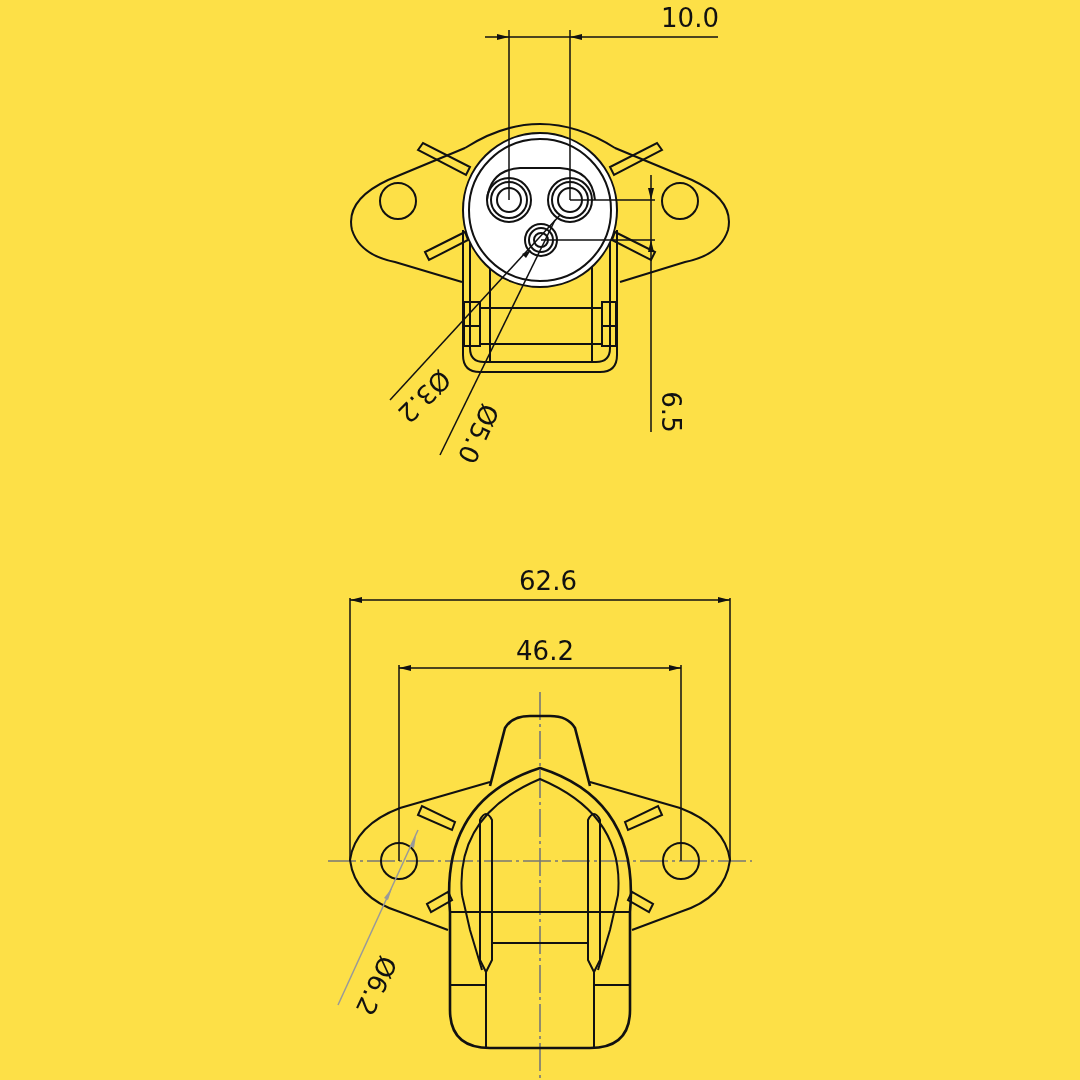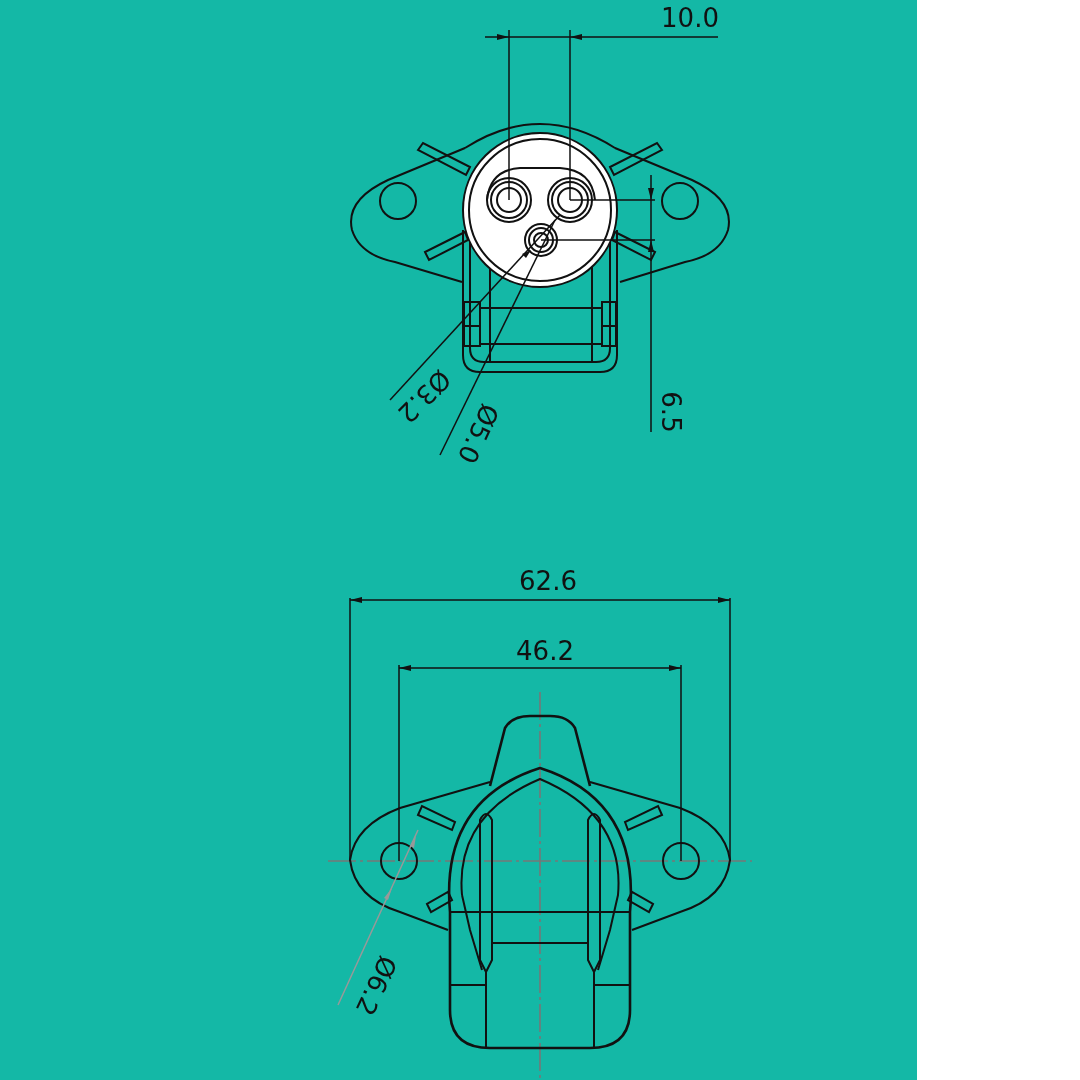--- a/index.html
+++ b/index.html
@@ -1,16 +1,16 @@
 <!DOCTYPE html>
 <html><head>
 <meta charset="utf-8">
 <style>
   html, body { margin: 0; padding: 0; background: #ffffff; }
-  #canvas { position: relative; width: 896px; height: 1080px; background: #14b8a6; overflow: hidden; padding-left: 21px; }
+  #canvas { position: relative; width: 1080px; height: 1080px; background: #fde047; overflow: hidden; }
   svg { position: absolute; left: 0; top: 0; }
   .dim-text { font-family: "DejaVu Sans", sans-serif; font-size: 26px; fill: #111111; }
   .ln { stroke: #111; fill: none; stroke-width: 2; }
   .thin { stroke: #111; fill: none; stroke-width: 1.5; }
   .thick { stroke: #111; fill: none; stroke-width: 2.6; }
   .center { stroke: #777; fill: none; stroke-width: 1.6; stroke-dasharray: 28 4 3 4; }
   .grey { stroke: #999; fill: none; stroke-width: 1.5; }
 </style>
 </head>
 <body>

